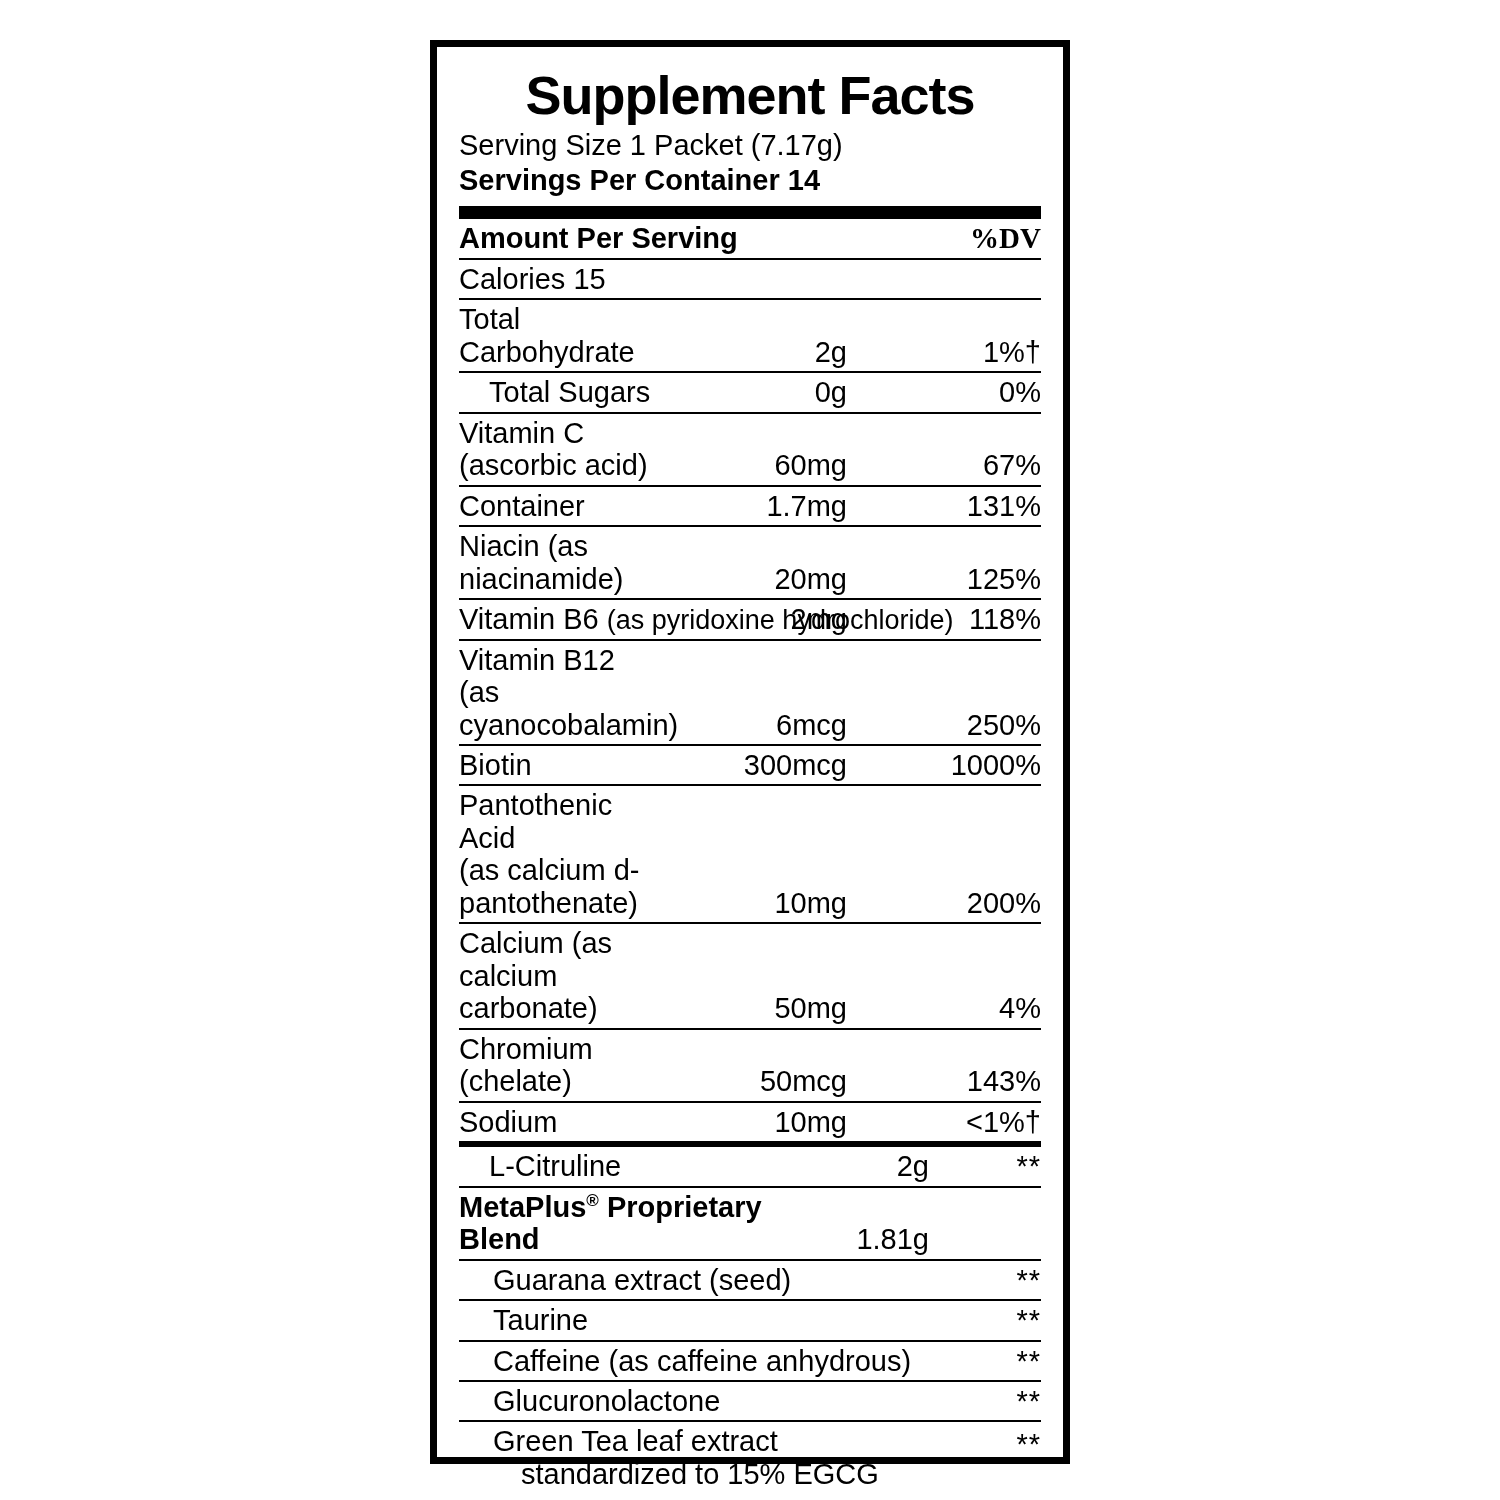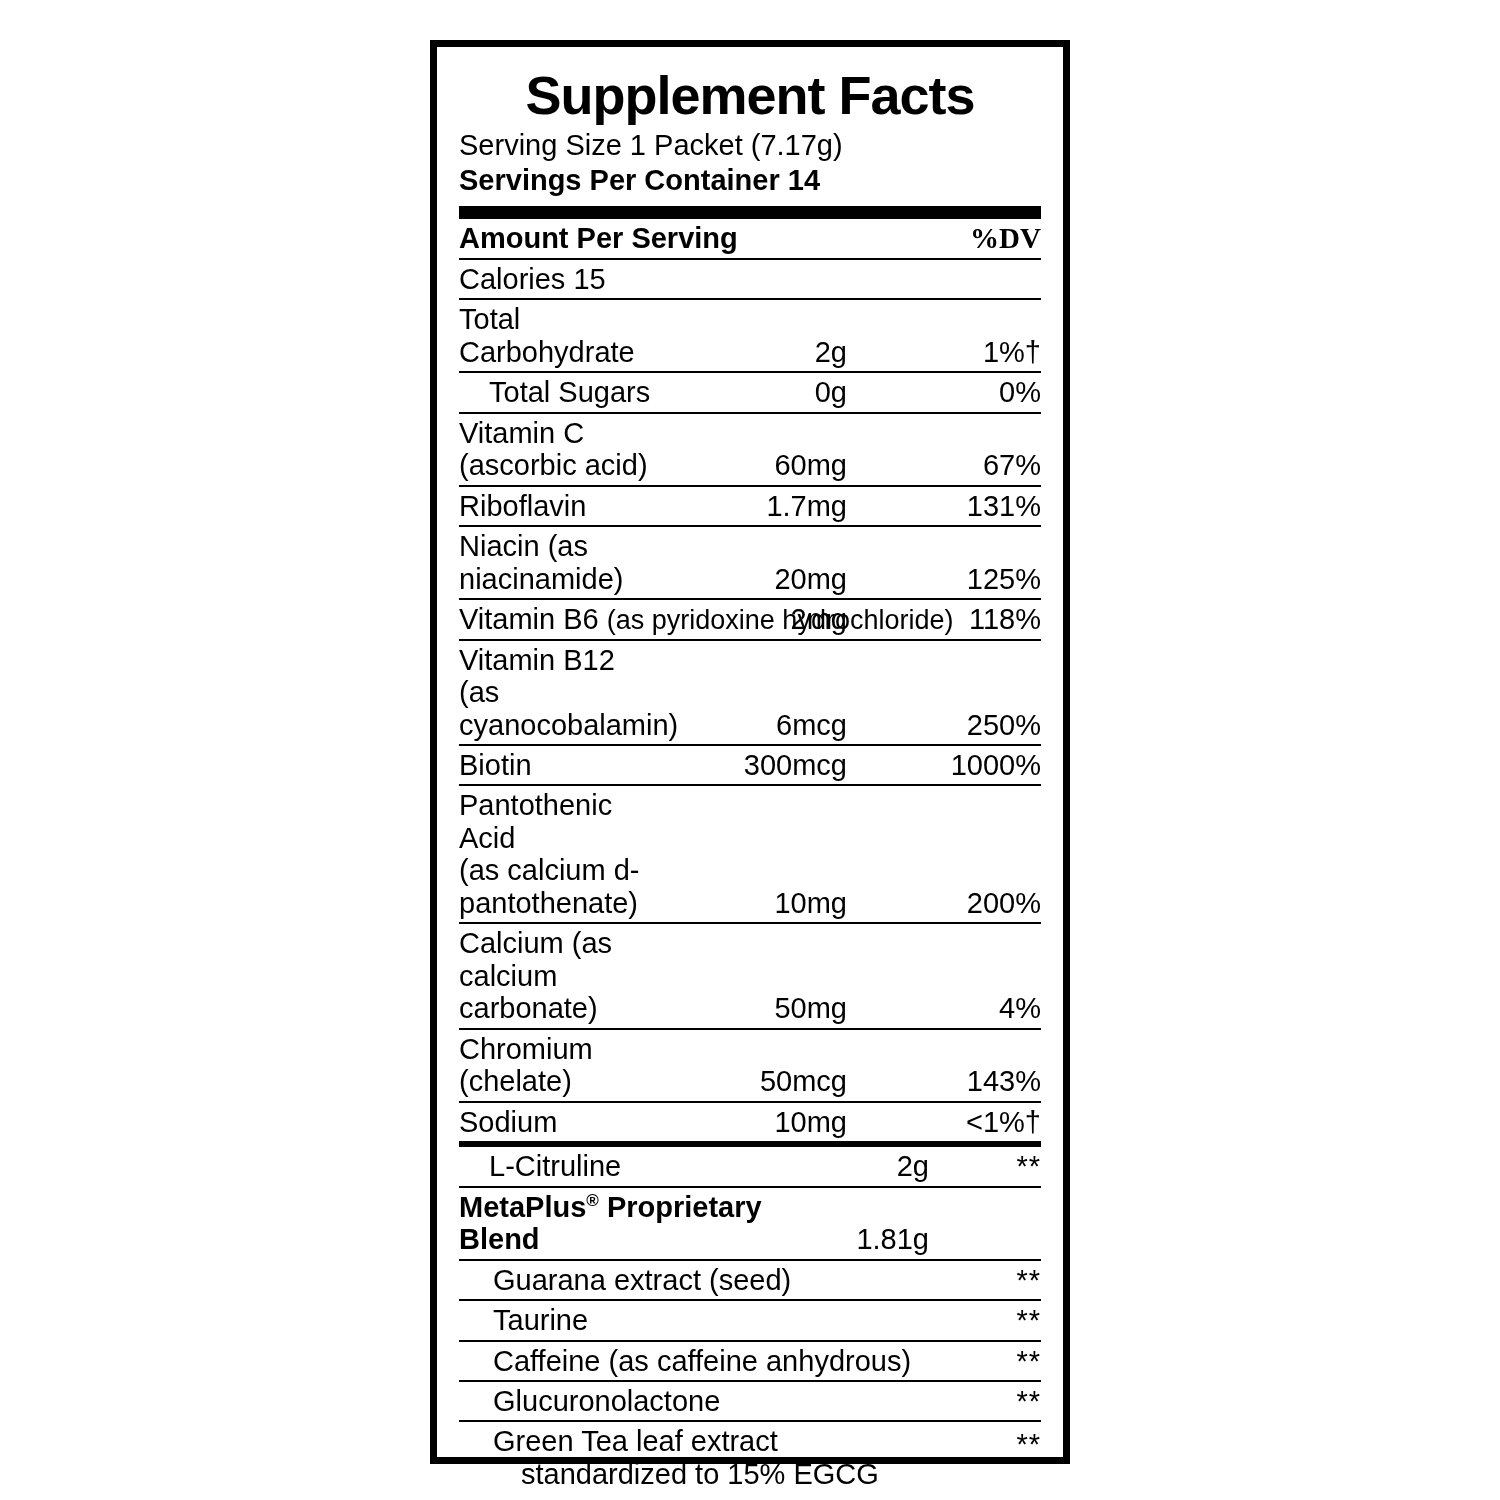--- a/index.html
+++ b/index.html
@@ -132,21 +132,21 @@
         <td class="dv">0%</td>
       </tr>
 
       <tr class="line">
         <td class="name">Vitamin C (ascorbic acid)</td>
         <td class="amt">60mg</td>
         <td class="dv">67%</td>
       </tr>
 
       <tr class="line">
-        <td class="name">Riboflavin</td>
+        <td class="name">Container</td>
         <td class="amt">1.7mg</td>
         <td class="dv">131%</td>
       </tr>
 
       <tr class="line">
         <td class="name">Niacin (as niacinamide)</td>
         <td class="amt">20mg</td>
         <td class="dv">125%</td>
       </tr>
 

